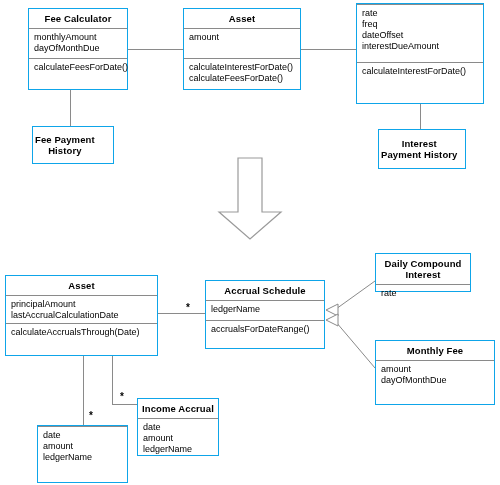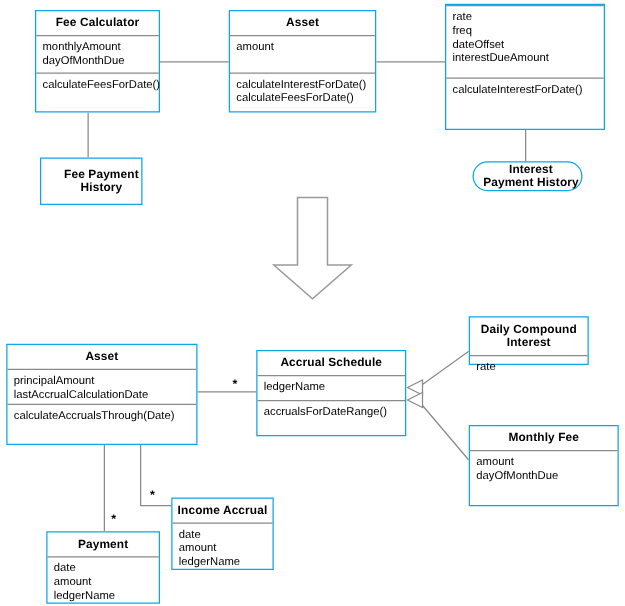--- a/index.html
+++ b/index.html
@@ -46,21 +46,21 @@
   .uml-compartment div {
     white-space: nowrap;
   }
   .simple-box .uml-name {
     padding-top: 0;
     padding-bottom: 0;
   }
   .simple-box {
     display: flex;
     align-items: center;
-    justify-content: flex-end;
+    justify-content: flex-start;
   }
   .conn {
     position: absolute;
     background: #8a8a8a;
     z-index: 1;
   }
   .conn-h { height: 1px; }
   .conn-v { width: 1px; }
   .mult {
     position: absolute;
@@ -146,21 +146,21 @@
     </div>
   </div>
 
   <div class="uml-class simple-box" style="left:32px; top:126px; width:82px; height:38px;">
     <div class="uml-name">
       <div>Fee Payment</div>
       <div>History</div>
     </div>
   </div>
 
-  <div class="uml-class simple-box" style="left:378px; top:129px; width:88px; height:24px;border-radius:14px;">
+  <div class="uml-class simple-box" style="left:378px; top:129px; width:88px; height:40px;">
     <div class="uml-name">
       <div>Interest</div>
       <div>Payment History</div>
     </div>
   </div>
 
   <div class="uml-class" style="left:5px; top:275px; width:153px; height:81px;">
     <div class="uml-name">Asset</div>
     <div class="uml-compartment uml-divider" style="height:28px;">
       <div>principalAmount</div>
@@ -199,21 +199,20 @@
   <div class="uml-class" style="left:137px; top:398px; width:82px; height:58px;">
     <div class="uml-name">Income Accrual</div>
     <div class="uml-compartment uml-divider">
       <div>date</div>
       <div>amount</div>
       <div>ledgerName</div>
     </div>
   </div>
 
   <div class="uml-class" style="left:37px; top:425px; width:91px; height:58px;">
-    <div class="uml-name">Payment</div>
     <div class="uml-compartment uml-divider">
       <div>date</div>
       <div>amount</div>
       <div>ledgerName</div>
     </div>
   </div>
 
   <div class="mult" style="left:186px; top:303px;">*</div>
   <div class="mult" style="left:89px; top:411px;">*</div>
   <div class="mult" style="left:120px; top:392px;">*</div>

